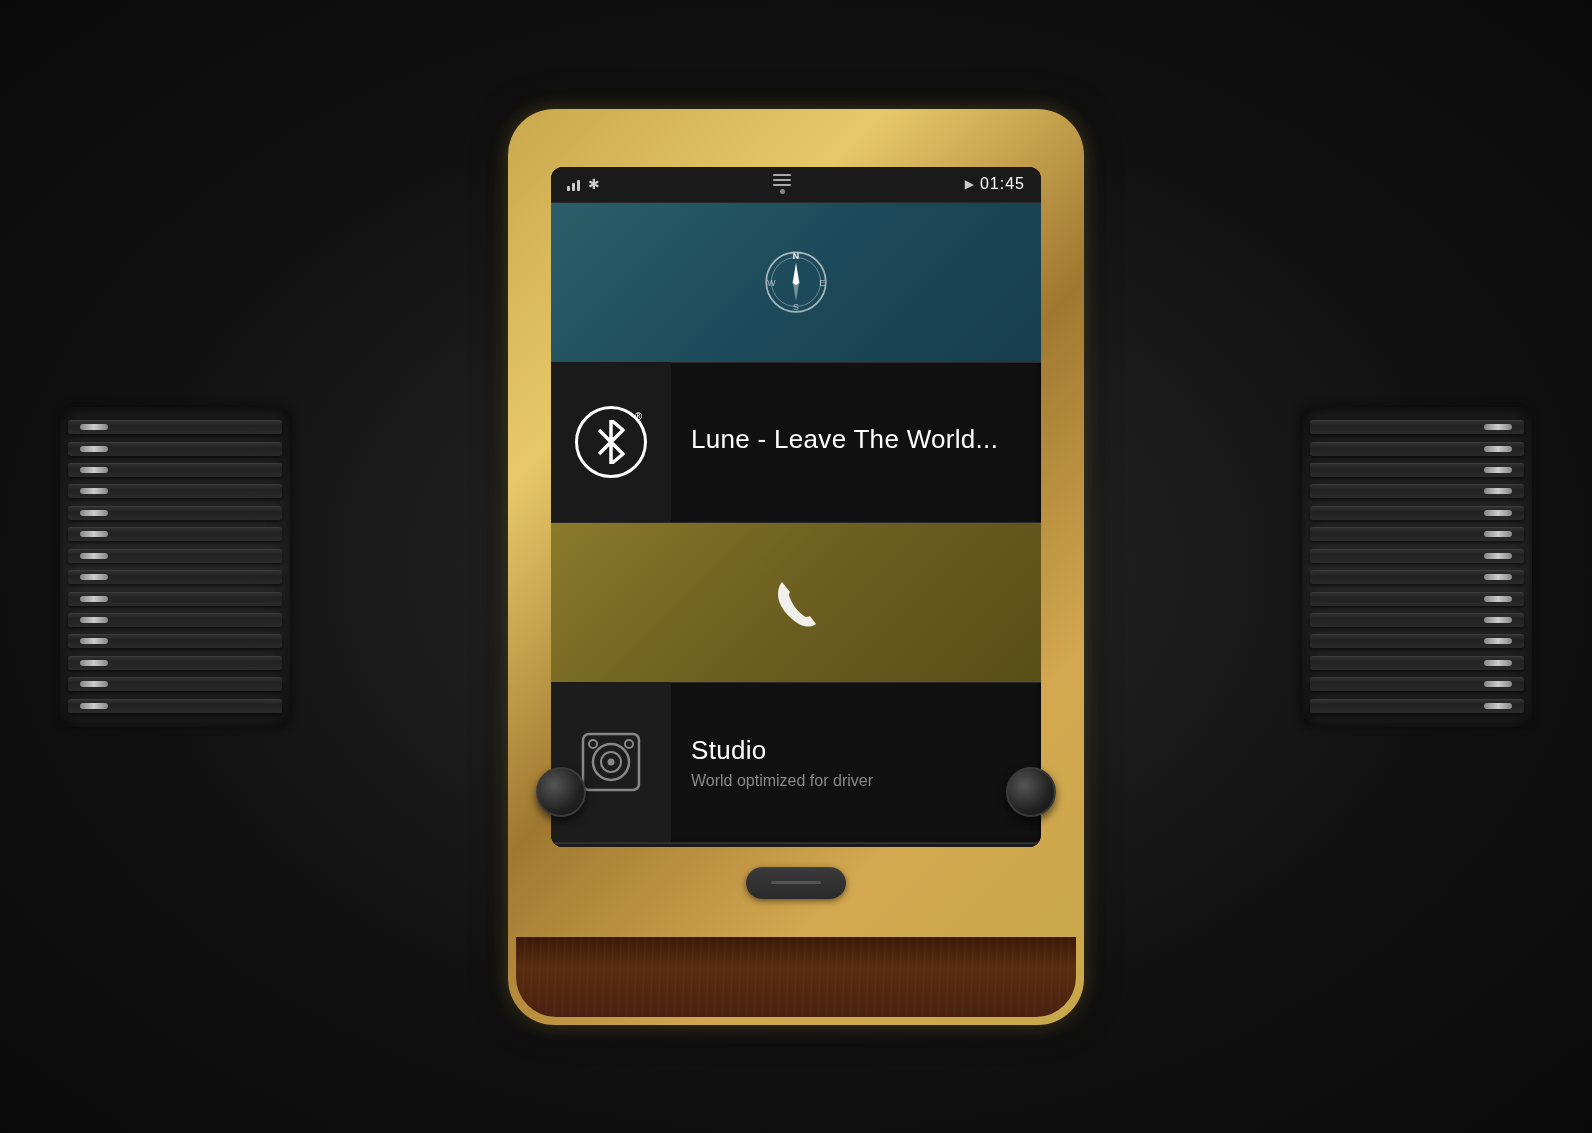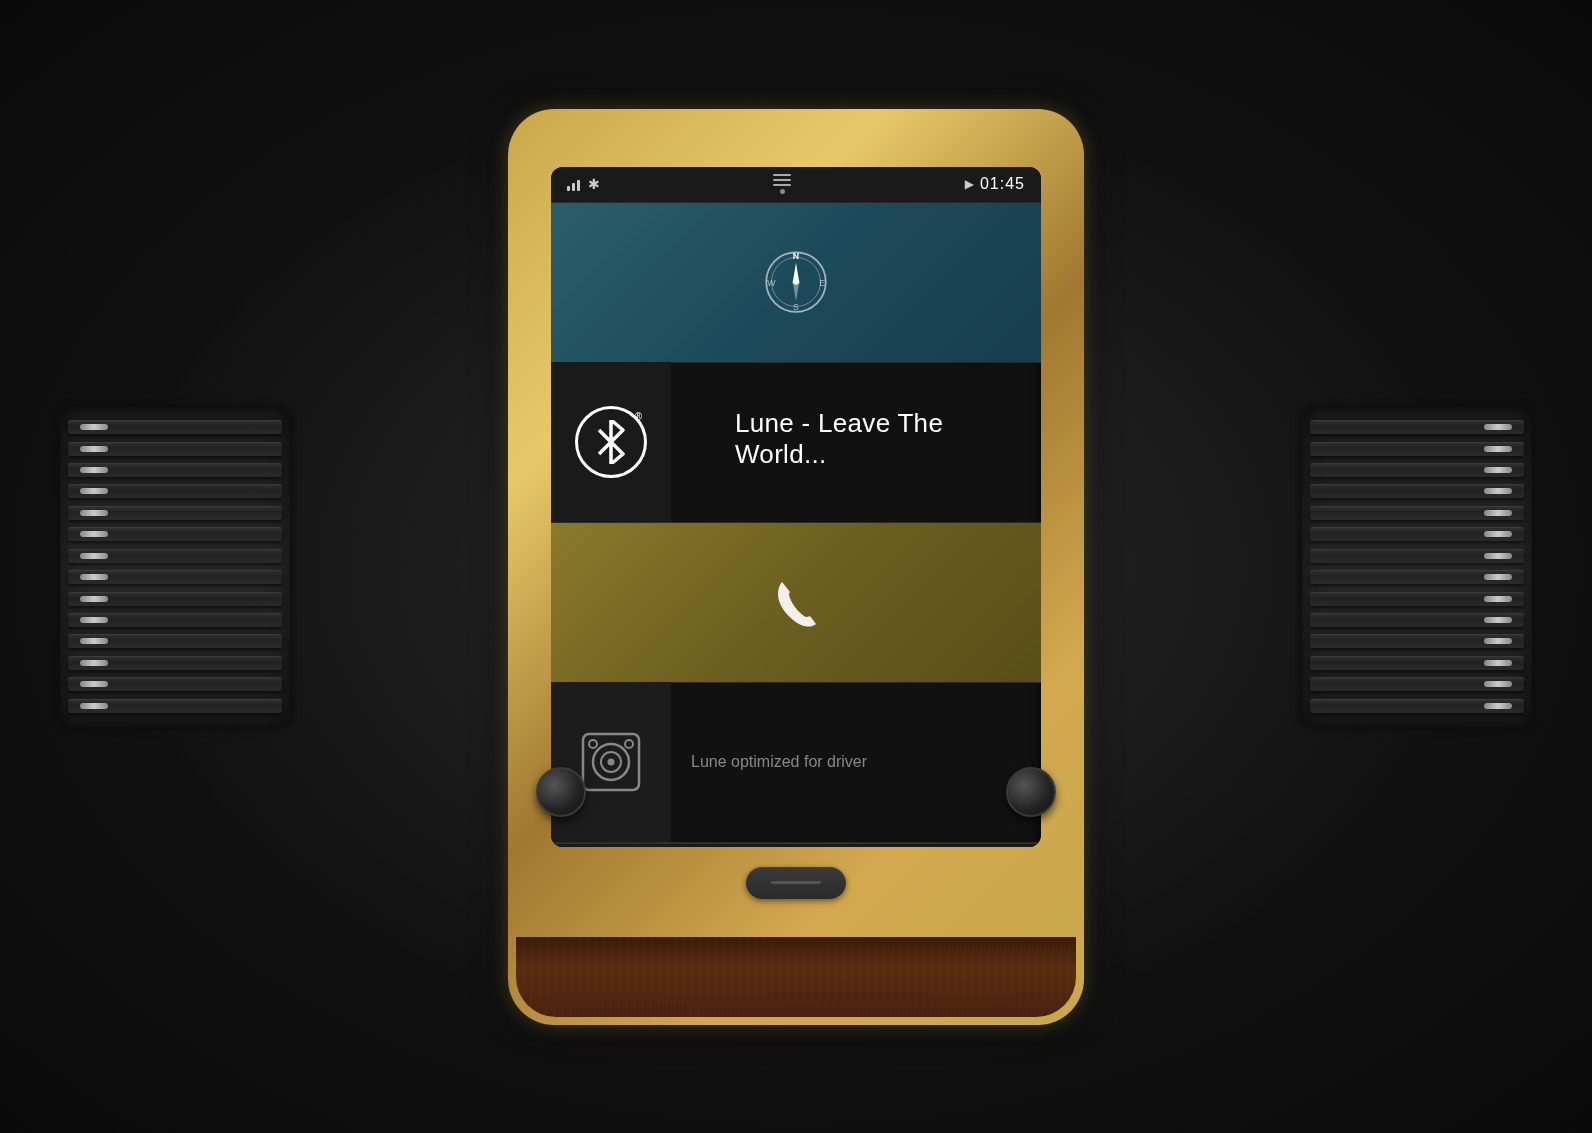--- a/index.html
+++ b/index.html
@@ -250,21 +250,20 @@
       flex: 1;
       padding: 0 20px;
     }
 
     .menu-item-title {
       color: #ffffff;
       font-size: 26px;
       font-weight: 400;
       margin-bottom: 6px;
       letter-spacing: 0.3px;
-      margin-left: 44px;
     }
 
     .menu-item-subtitle {
       color: #888888;
       font-size: 16px;
       font-weight: 400;
       display: flex;
       align-items: center;
       gap: 6px;
     }
@@ -493,21 +492,22 @@
             <svg width="72" height="72" viewBox="0 0 72 72" xmlns="http://www.w3.org/2000/svg">
               <rect x="8" y="8" width="56" height="56" rx="6" fill="none" stroke="#888" stroke-width="2.5"></rect>
               <circle cx="36" cy="36" r="18" fill="none" stroke="#888" stroke-width="2.5"></circle>
               <circle cx="36" cy="36" r="10" fill="none" stroke="#888" stroke-width="2"></circle>
               <circle cx="36" cy="36" r="3.5" fill="#888"></circle>
               <circle cx="18" cy="18" r="4" fill="none" stroke="#888" stroke-width="2"></circle>
               <circle cx="54" cy="18" r="4" fill="none" stroke="#888" stroke-width="2"></circle>
             </svg>
           </div>
           <div class="menu-item-text">
-            <div class="menu-item-subtitle">Lune optimized for driver</div>
+            <div class="menu-item-title">Studio</div>
+            <div class="menu-item-subtitle">World optimized for driver</div>
           </div>
         </div>
 
       </div>
 
       <div class="climate-bar">
         
 
         
 

